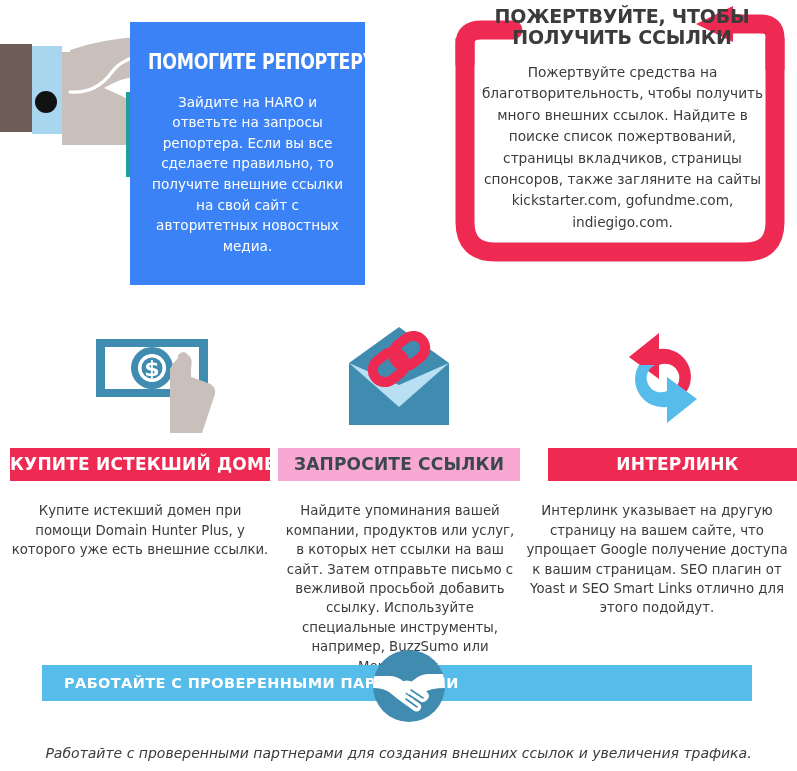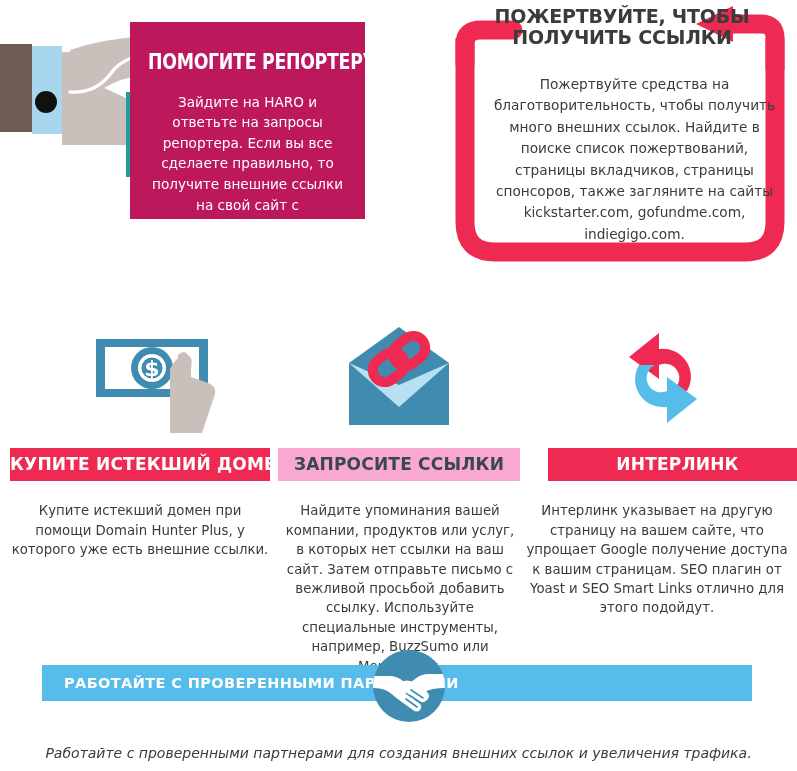--- a/index.html
+++ b/index.html
@@ -17,22 +17,22 @@
   }
 
   
   .abs { position: absolute; }
 
   
   #reporter-card {
     left: 130px;
     top: 22px;
     width: 235px;
-    height: 197px;
-    background: #be185d;
+    height: 263px;
+    background: #3b82f6;
     box-sizing: border-box;
     padding: 30px 18px 16px 18px;
   }
   #reporter-title {
     color: #ffffff;
     font-size: 20.5px;
     font-weight: 700;
     letter-spacing: -0.3px;
     line-height: 1.05;
     margin: 0 0 18px 0;
@@ -77,21 +77,21 @@
     letter-spacing: -0.2px;
     margin: 0;
   }
   #donate-body {
     position: absolute;
     left: 26px; top: 58px; width: 283px;
     color: #3b3b3b;
     font-size: 13.7px;
     line-height: 1.56;
     text-align: center;
-    margin: 12px;
+    margin: 0;
   }
 
   
   .icon-slot { top: 325px; height: 110px; }
   #icon-money   { left: 60px;  width: 210px; }
   #icon-envelope{ left: 278px; width: 242px; }
   #icon-cycle   { left: 528px; width: 269px; }
   .icon-slot svg { display: block; margin: 0 auto; }
 
   

